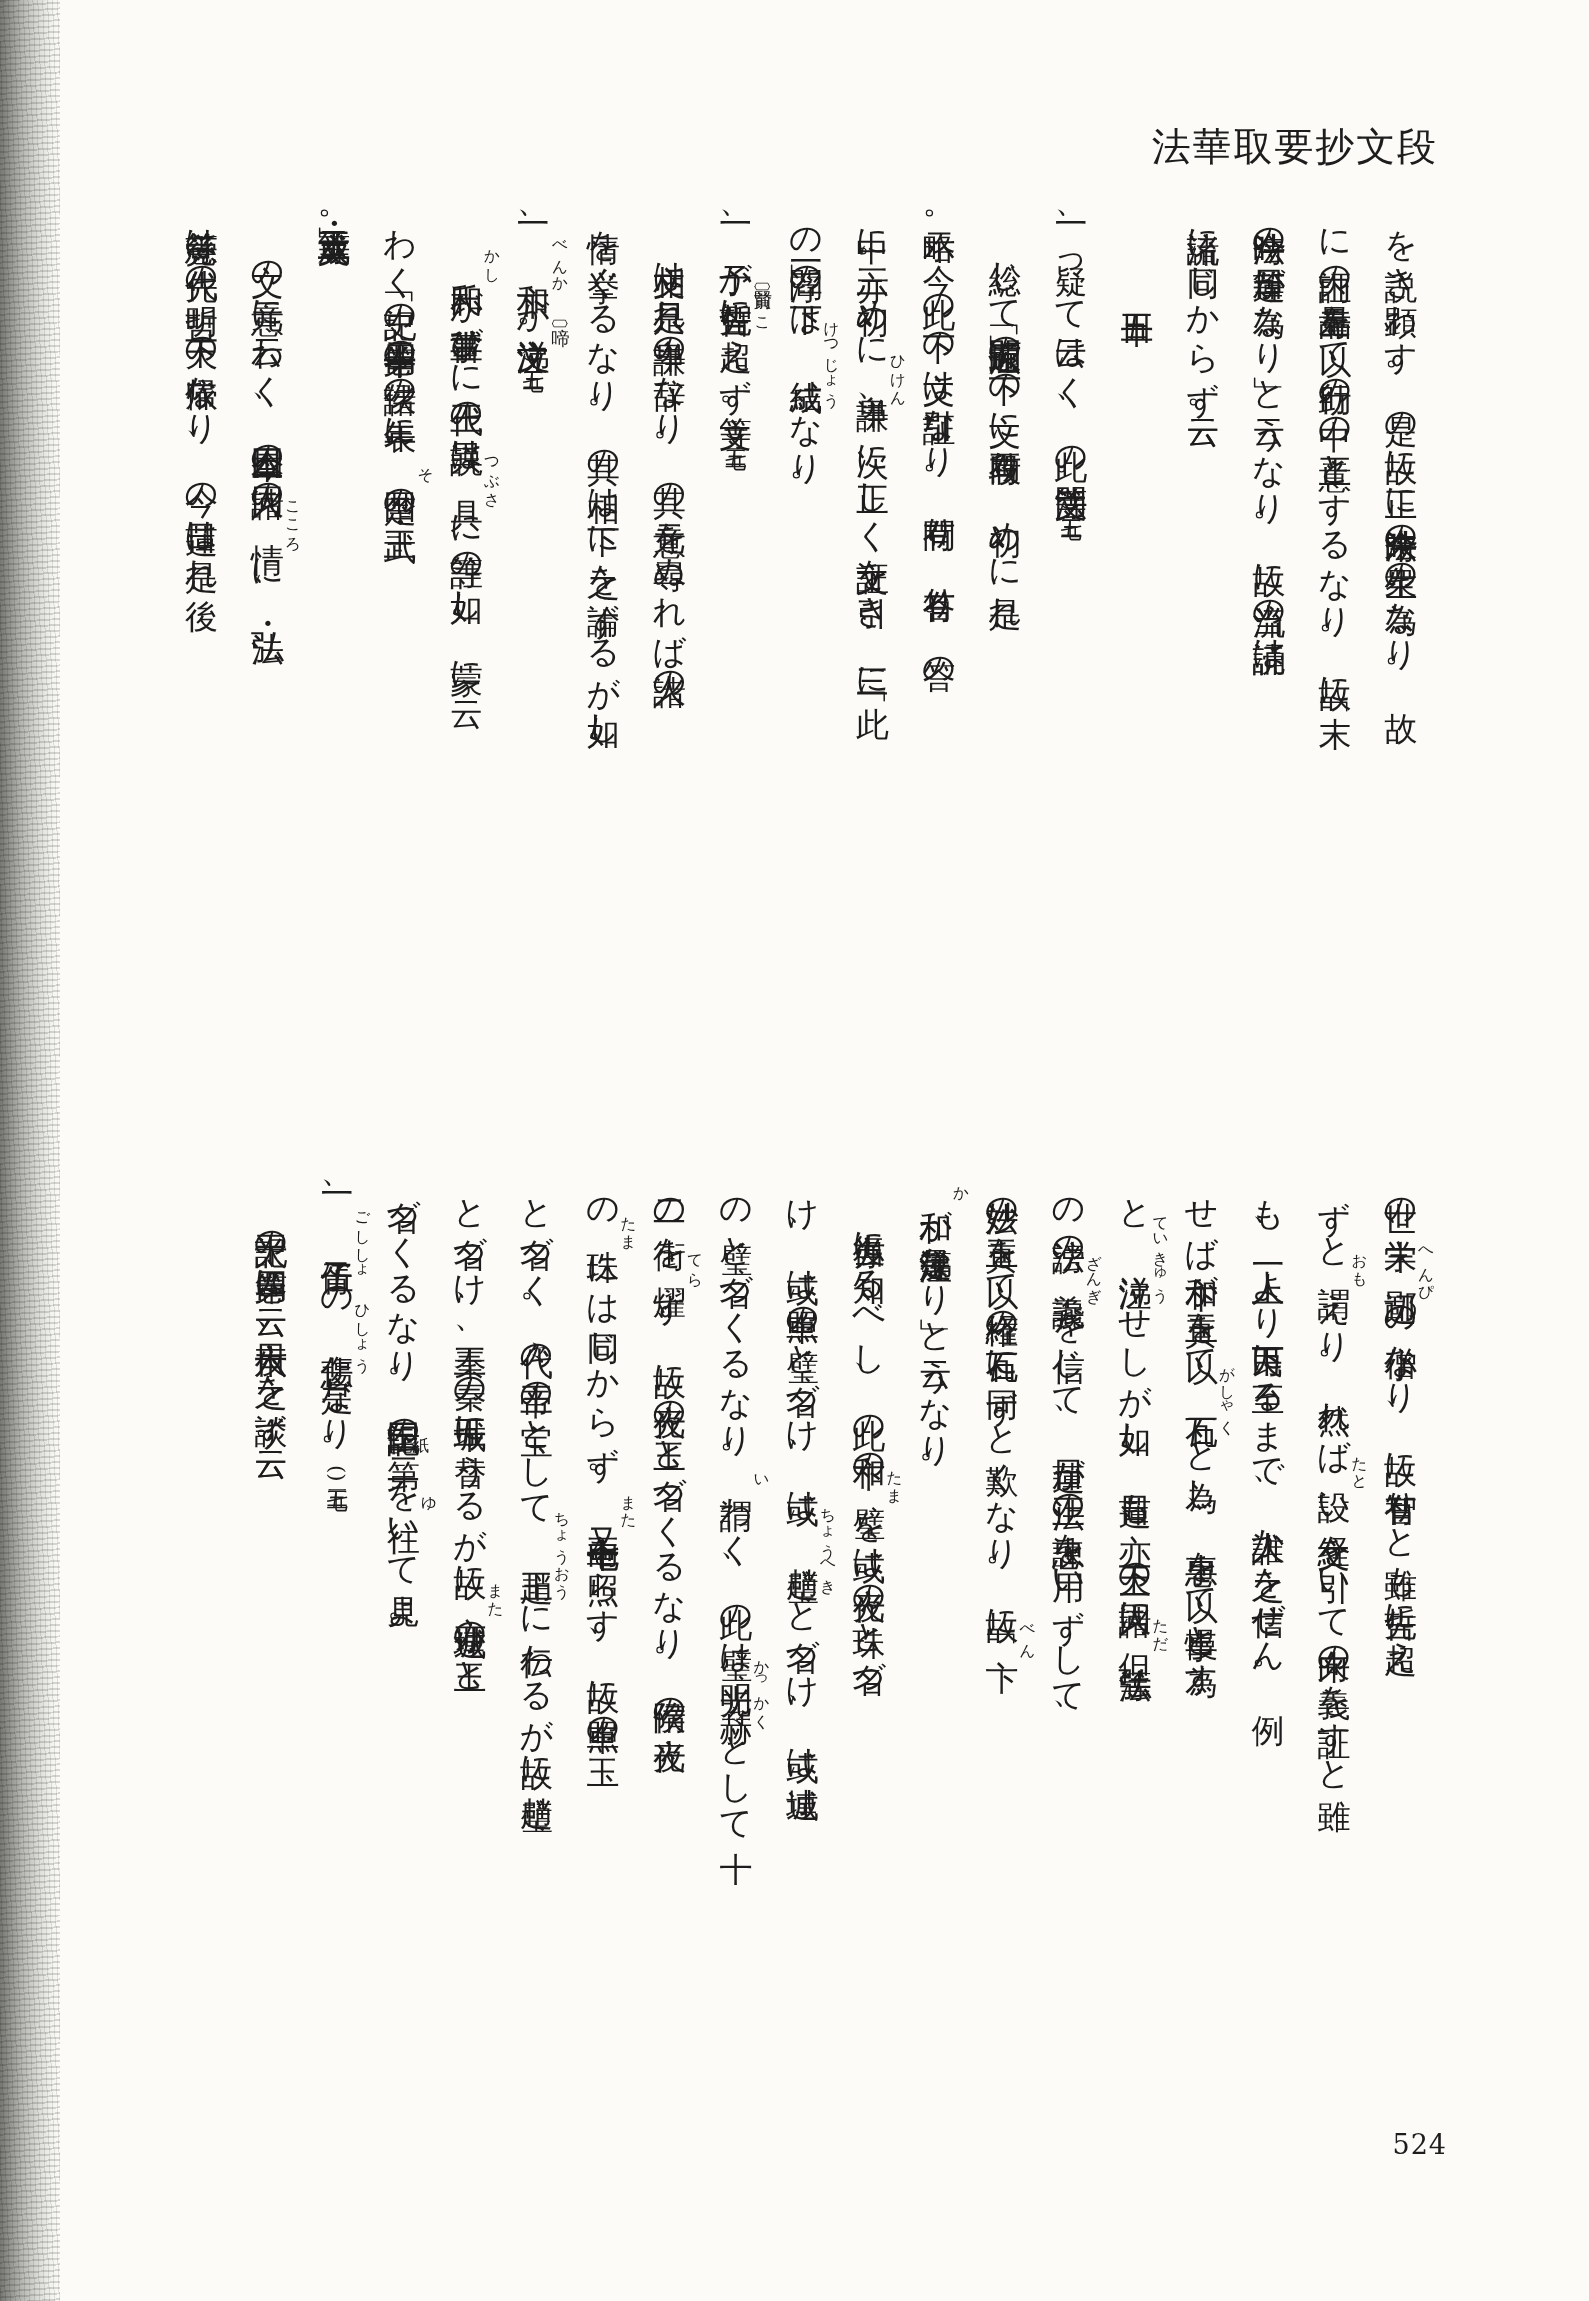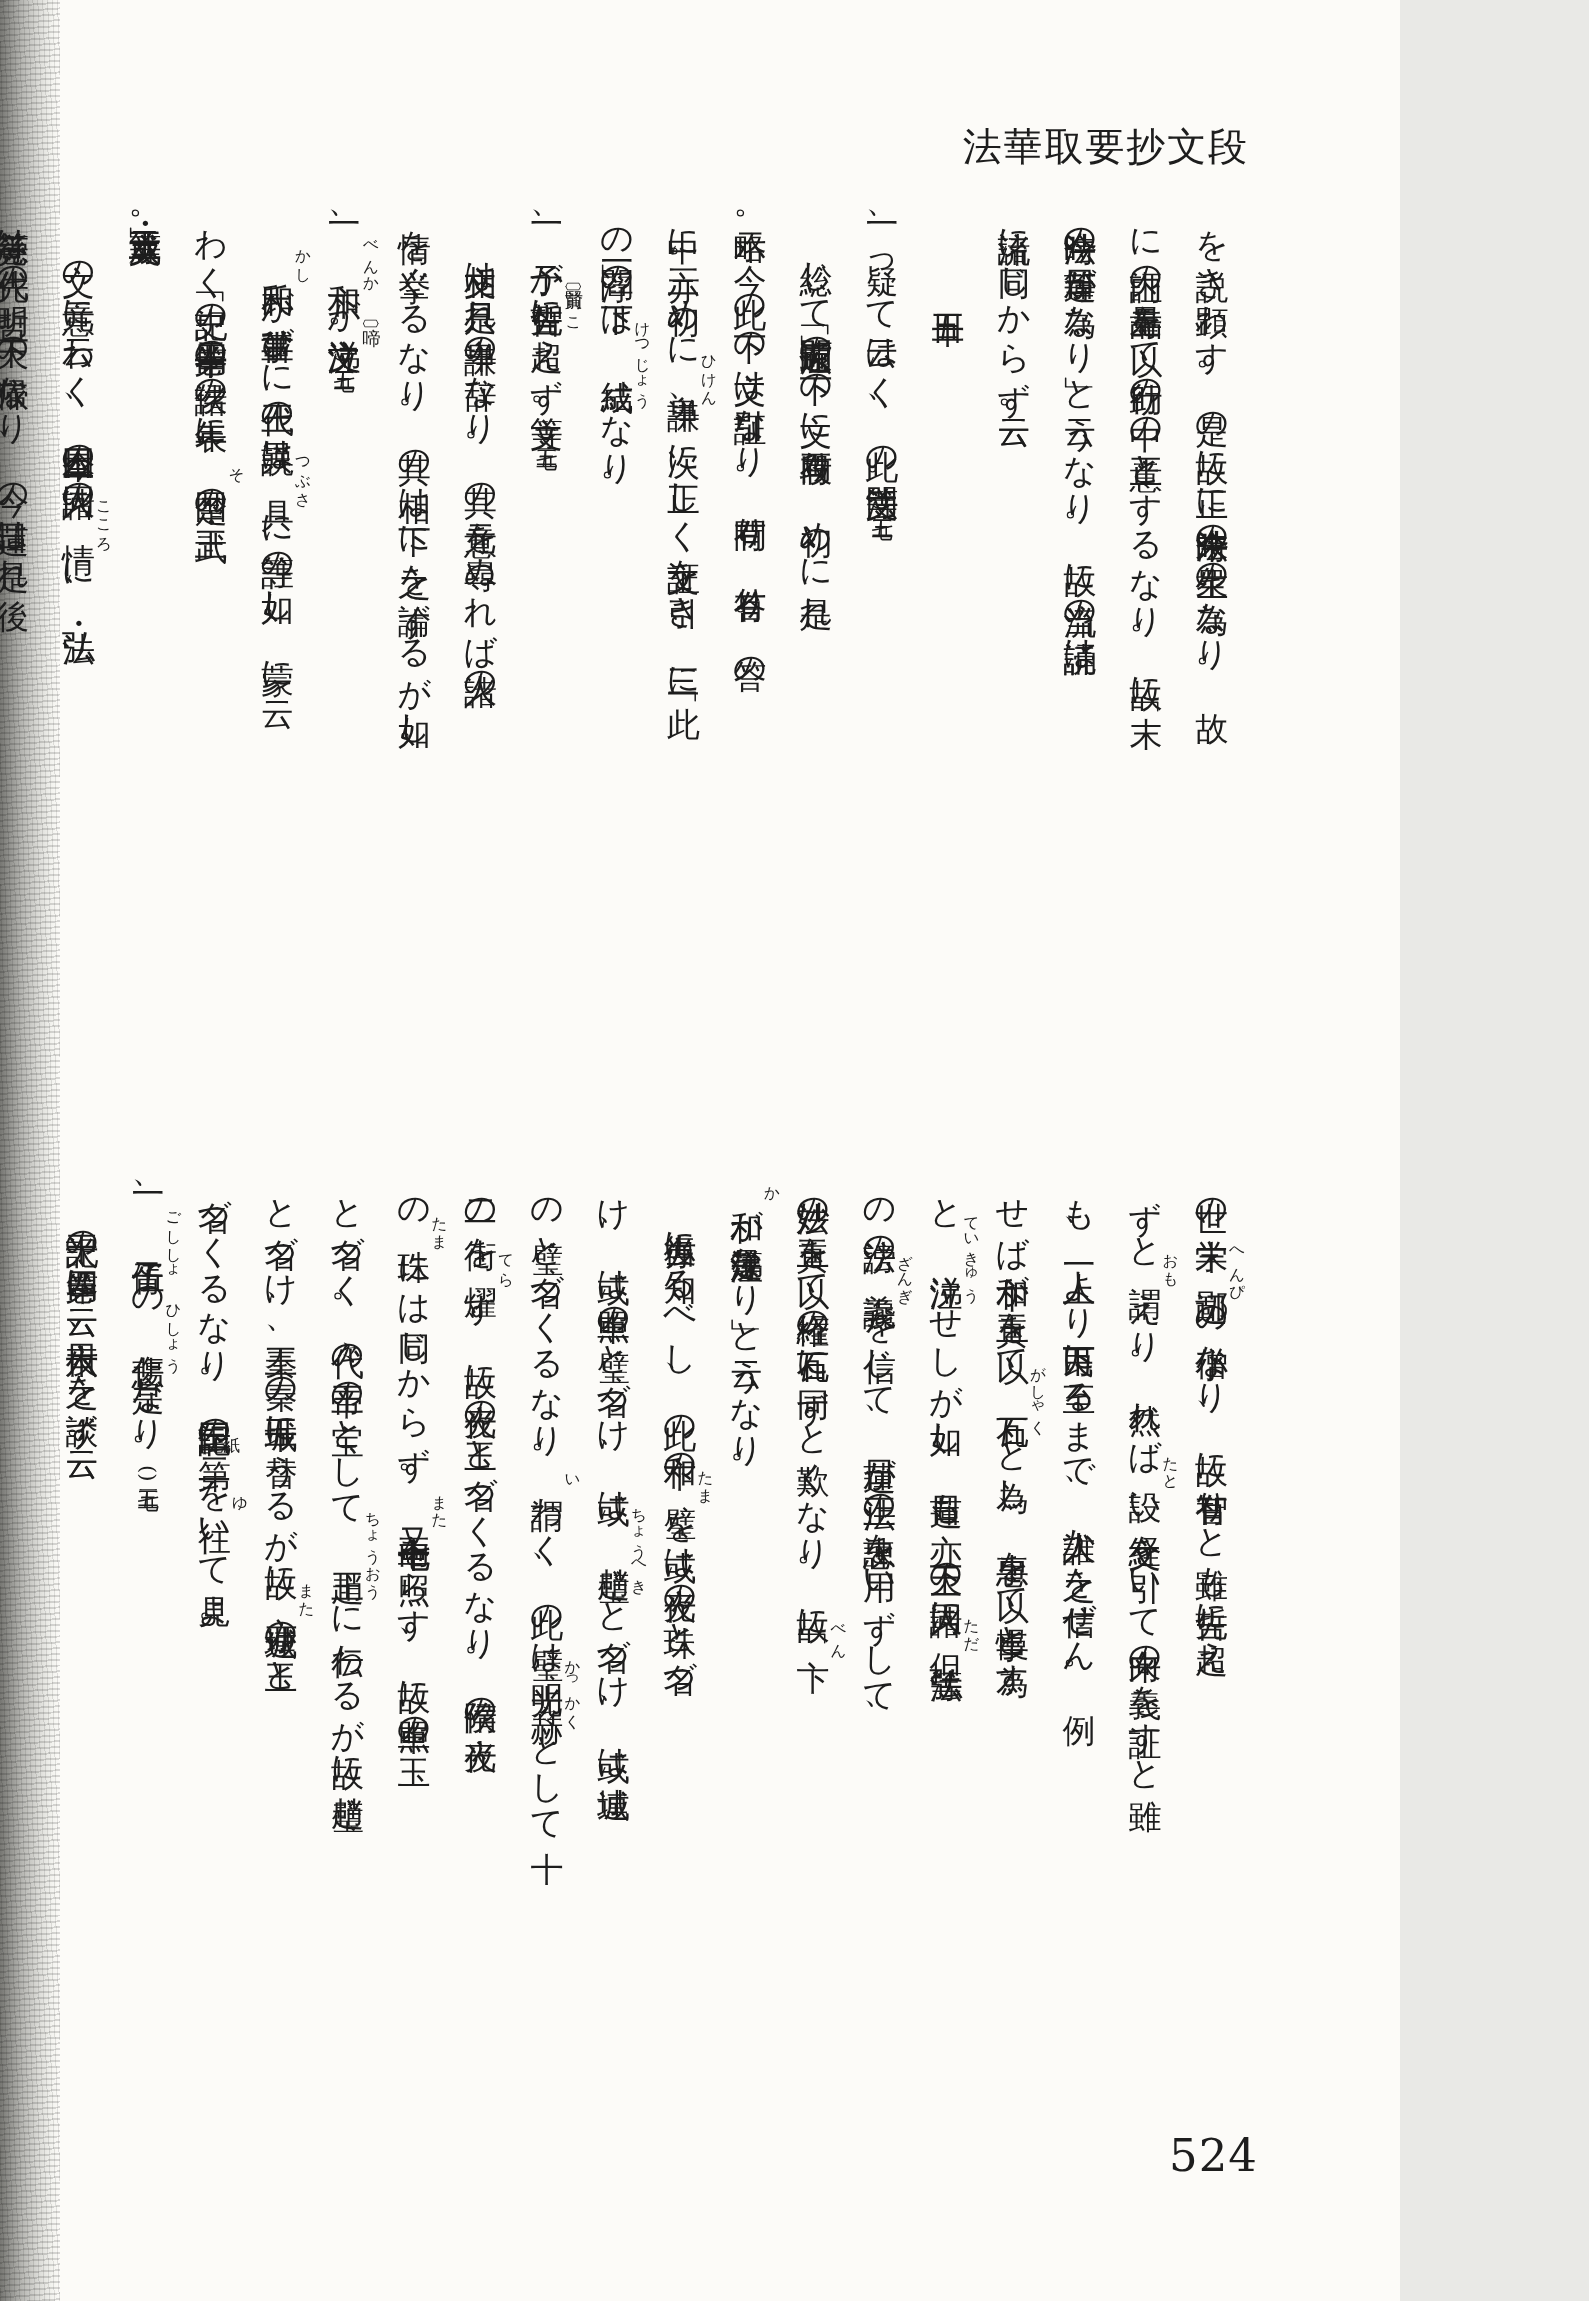--- a/index.html
+++ b/index.html
@@ -8,21 +8,21 @@
     --binding:#8a8a86;
   }
   html,body{margin:0;padding:0;}
   body{
     width:1589px;height:2302px;
     background:#e9e9e6;
     font-family:"DejaVu Serif","Liberation Serif",serif;
   }
   .page{
     position:relative;
-    width:1400px;height:2302px;
+    width:1589px;height:2302px;
     background:var(--paper);
     color:var(--ink);
     overflow:hidden;
     text-decoration:underline;
   }
   
   .binding{
     position:absolute;left:0;top:0;bottom:0;width:60px;
     background:linear-gradient(90deg,
       #767672 0px,#93938f 9.7px,#b9b9b5 23px,
@@ -34,21 +34,21 @@
       repeating-linear-gradient(176deg, rgba(0,0,0,.14) 0 1.9px, rgba(0,0,0,0) 1.9px 5.8px),
       repeating-linear-gradient(88deg, rgba(0,0,0,.10) 0 1px, rgba(0,0,0,0) 1px 4.9px);
     mix-blend-mode:multiply;
   }
   .running-head{
     position:absolute;top:120px;right:151px;
     font-size:39px;letter-spacing:1.9px;white-space:nowrap;
   }
   .page-number{
     position:absolute;top:2129px;right:142px;
-    font-size:45px;letter-spacing:1px;
+    font-size:27px;letter-spacing:1px;
   }
   .vblock{
     position:absolute;right:155px;
     writing-mode:vertical-rl;
     text-orientation:mixed;
     font-size:33px;
     color:var(--ink);
   }
   .vblock-top{top:206px;height:917px;}
   .vblock-bottom{top:1176px;height:956px;}

